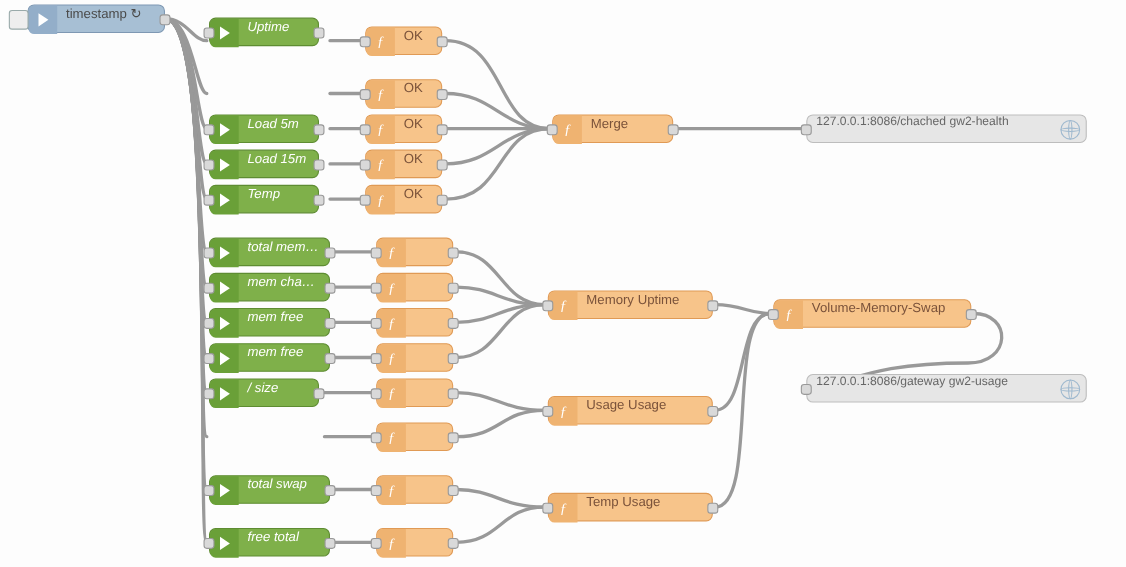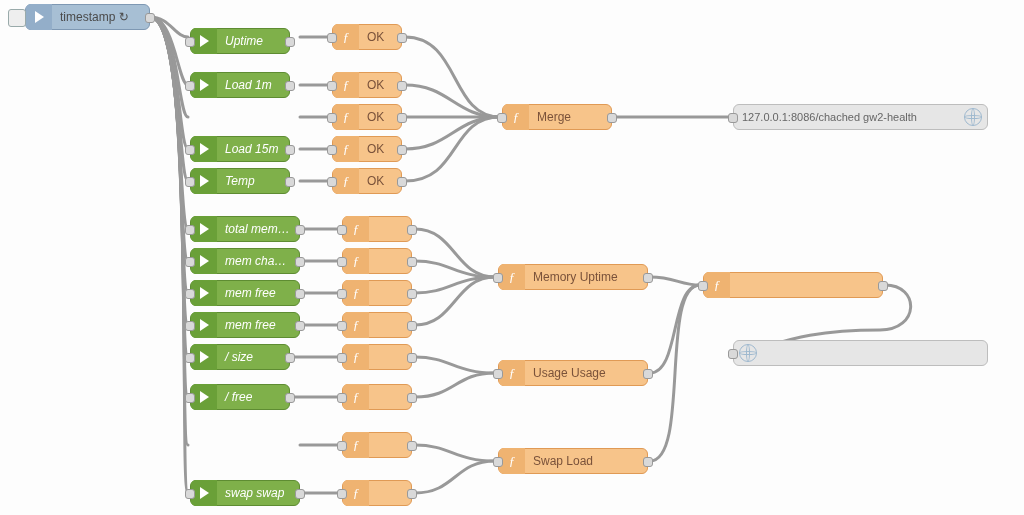--- a/index.html
+++ b/index.html
@@ -1,20 +1,20 @@
 <!DOCTYPE html>
 <html><head>
 <meta charset="utf-8">
 <style>
   html,body{margin:0;padding:0;width:1024px;height:515px;background:#fdfdfd;font-family:Arial,Helvetica,sans-serif;font-size:12px;color:#555;overflow:hidden}
   .canvas{position:relative;width:1024px;height:515px}
   svg.wires{position:absolute;inset:0;width:1024px;height:515px;pointer-events:none}
   svg.wires path{fill:none;stroke:#999;stroke-width:3;stroke-linecap:round}
 
-  .node{position:absolute;display:flex;align-items:center;height:26px;border-radius:6px;box-sizing:border-box;border:1px solid;white-space:nowrap}
+  .node{position:absolute;display:flex;align-items:flex-start;height:26px;border-radius:6px;box-sizing:border-box;border:1px solid;white-space:nowrap}
   .node .lbl{padding:0 8px;flex:1;overflow:hidden;text-overflow:ellipsis}
   .node .ic{width:26px;height:26px;display:flex;align-items:center;justify-content:center;border-top-left-radius:5px;border-bottom-left-radius:5px}
   .node .ic-r{border-radius:0;border-top-right-radius:5px;border-bottom-right-radius:5px}
   .port{position:absolute;width:10px;height:10px;border-radius:3px;background:#d9d9d9;border:1px solid #999;box-sizing:border-box}
 
   
   .n-inject{background:#a7bfd4;border-color:#7e98b3;width:125px}
   .n-inject .ic{background:#93aec9}
   .n-inject .lbl{color:#4b4b4b}
   .inj-btn{position:absolute;left:-18px;top:4px;width:16px;height:16px;border:1px solid #9aa;background:#eee;border-radius:3px}
@@ -108,34 +108,34 @@
 
 <div class="node n-inject" style="left:25px;top:4px">
   <div class="inj-btn"></div>
   <div class="ic">
         <span class="arrow-r"></span>
       </div>
   <div class="lbl">timestamp ↻</div>
   <div class="port" style="right:-6px;top:8px"></div>
 </div>
 
-<div class="node n-green short" style="left:190px;top:28px">
+<div class="node n-green short" style="left:190px;top:16px">
       <div class="port" style="left:-6px;top:8px"></div>
       <div class="ic">
         <span class="arrow-r"></span>
       </div>
       <div class="lbl">Uptime</div>
       <div class="port" style="right:-6px;top:8px"></div>
     </div>
-<div class="node n-green short" style="left:190px;top:72px">
-      <div class="port" style="left:-6px;top:8px"></div>
-      <div class="ic">
-        <span class="arrow-r"></span>
-      </div>
-      <div class="lbl">Load 1m</div>
+<div class="node n-green short" style="left:190px;top:104px">
+      <div class="port" style="left:-6px;top:8px"></div>
+      <div class="ic">
+        <span class="arrow-r"></span>
+      </div>
+      <div class="lbl">Load 5m</div>
       <div class="port" style="right:-6px;top:8px"></div>
     </div>
 <div class="node n-green short" style="left:190px;top:136px">
       <div class="port" style="left:-6px;top:8px"></div>
       <div class="ic">
         <span class="arrow-r"></span>
       </div>
       <div class="lbl">Load 15m</div>
       <div class="port" style="right:-6px;top:8px"></div>
     </div>
@@ -181,34 +181,34 @@
       <div class="port" style="right:-6px;top:8px"></div>
     </div>
 <div class="node n-green short" style="left:190px;top:344px">
       <div class="port" style="left:-6px;top:8px"></div>
       <div class="ic">
         <span class="arrow-r"></span>
       </div>
       <div class="lbl">/ size</div>
       <div class="port" style="right:-6px;top:8px"></div>
     </div>
-<div class="node n-green short" style="left:190px;top:384px">
-      <div class="port" style="left:-6px;top:8px"></div>
-      <div class="ic">
-        <span class="arrow-r"></span>
-      </div>
-      <div class="lbl">/ free</div>
+<div class="node n-green" style="left:190px;top:432px">
+      <div class="port" style="left:-6px;top:8px"></div>
+      <div class="ic">
+        <span class="arrow-r"></span>
+      </div>
+      <div class="lbl">total swap</div>
       <div class="port" style="right:-6px;top:8px"></div>
     </div>
 <div class="node n-green" style="left:190px;top:480px">
       <div class="port" style="left:-6px;top:8px"></div>
       <div class="ic">
         <span class="arrow-r"></span>
       </div>
-      <div class="lbl">swap swap</div>
+      <div class="lbl">free total</div>
       <div class="port" style="right:-6px;top:8px"></div>
     </div>
 
 <div class="node n-func" style="left:332px;top:24px">
       <div class="port" style="left:-6px;top:8px"></div>
       <div class="ic">ƒ</div>
       <div class="lbl">OK</div>
       <div class="port" style="right:-6px;top:8px"></div>
     </div>
 <div class="node n-func" style="left:332px;top:72px">
@@ -300,37 +300,39 @@
     </div>
 <div class="node n-func wide" style="left:498px;top:360px">
       <div class="port" style="left:-6px;top:8px"></div>
       <div class="ic">ƒ</div>
       <div class="lbl">Usage Usage</div>
       <div class="port" style="right:-6px;top:8px"></div>
     </div>
 <div class="node n-func wide" style="left:498px;top:448px">
       <div class="port" style="left:-6px;top:8px"></div>
       <div class="ic">ƒ</div>
-      <div class="lbl">Swap Load</div>
+      <div class="lbl">Temp Usage</div>
       <div class="port" style="right:-6px;top:8px"></div>
     </div>
 
 <div class="node n-func vms" style="left:703px;top:272px">
       <div class="port" style="left:-6px;top:8px"></div>
       <div class="ic">ƒ</div>
+      <div class="lbl">Volume-Memory-Swap</div>
       <div class="port" style="right:-6px;top:8px"></div>
     </div>
 
 <div class="node n-http" style="left:733px;top:104px">
       <div class="port" style="left:-6px;top:8px"></div>
       <div class="lbl">127.0.0.1:8086/chached gw2-health</div>
       <div class="ic ic-r">
         <span class="globe"></span>
       </div>
     </div>
 <div class="node n-http" style="left:733px;top:340px">
       <div class="port" style="left:-6px;top:8px"></div>
+      <div class="lbl">127.0.0.1:8086/gateway gw2-usage</div>
       <div class="ic ic-r">
         <span class="globe"></span>
       </div>
     </div>
 
 </div>
 
 </body></html>

